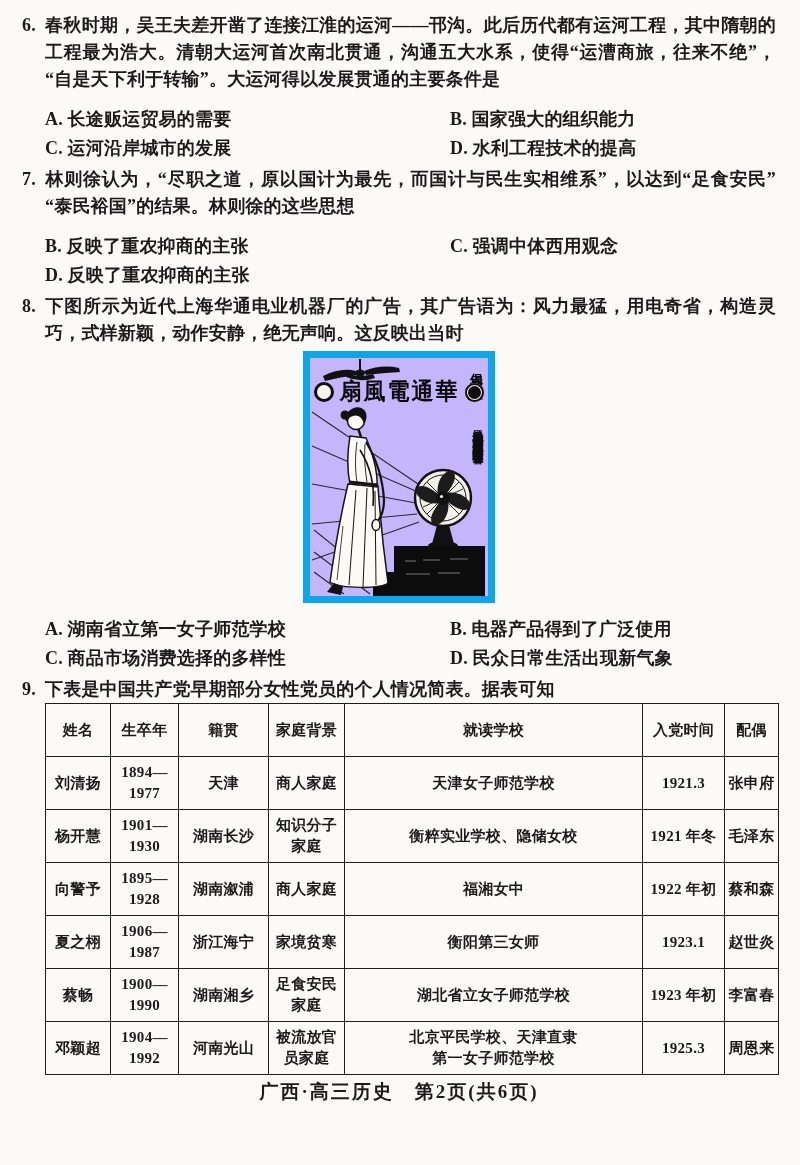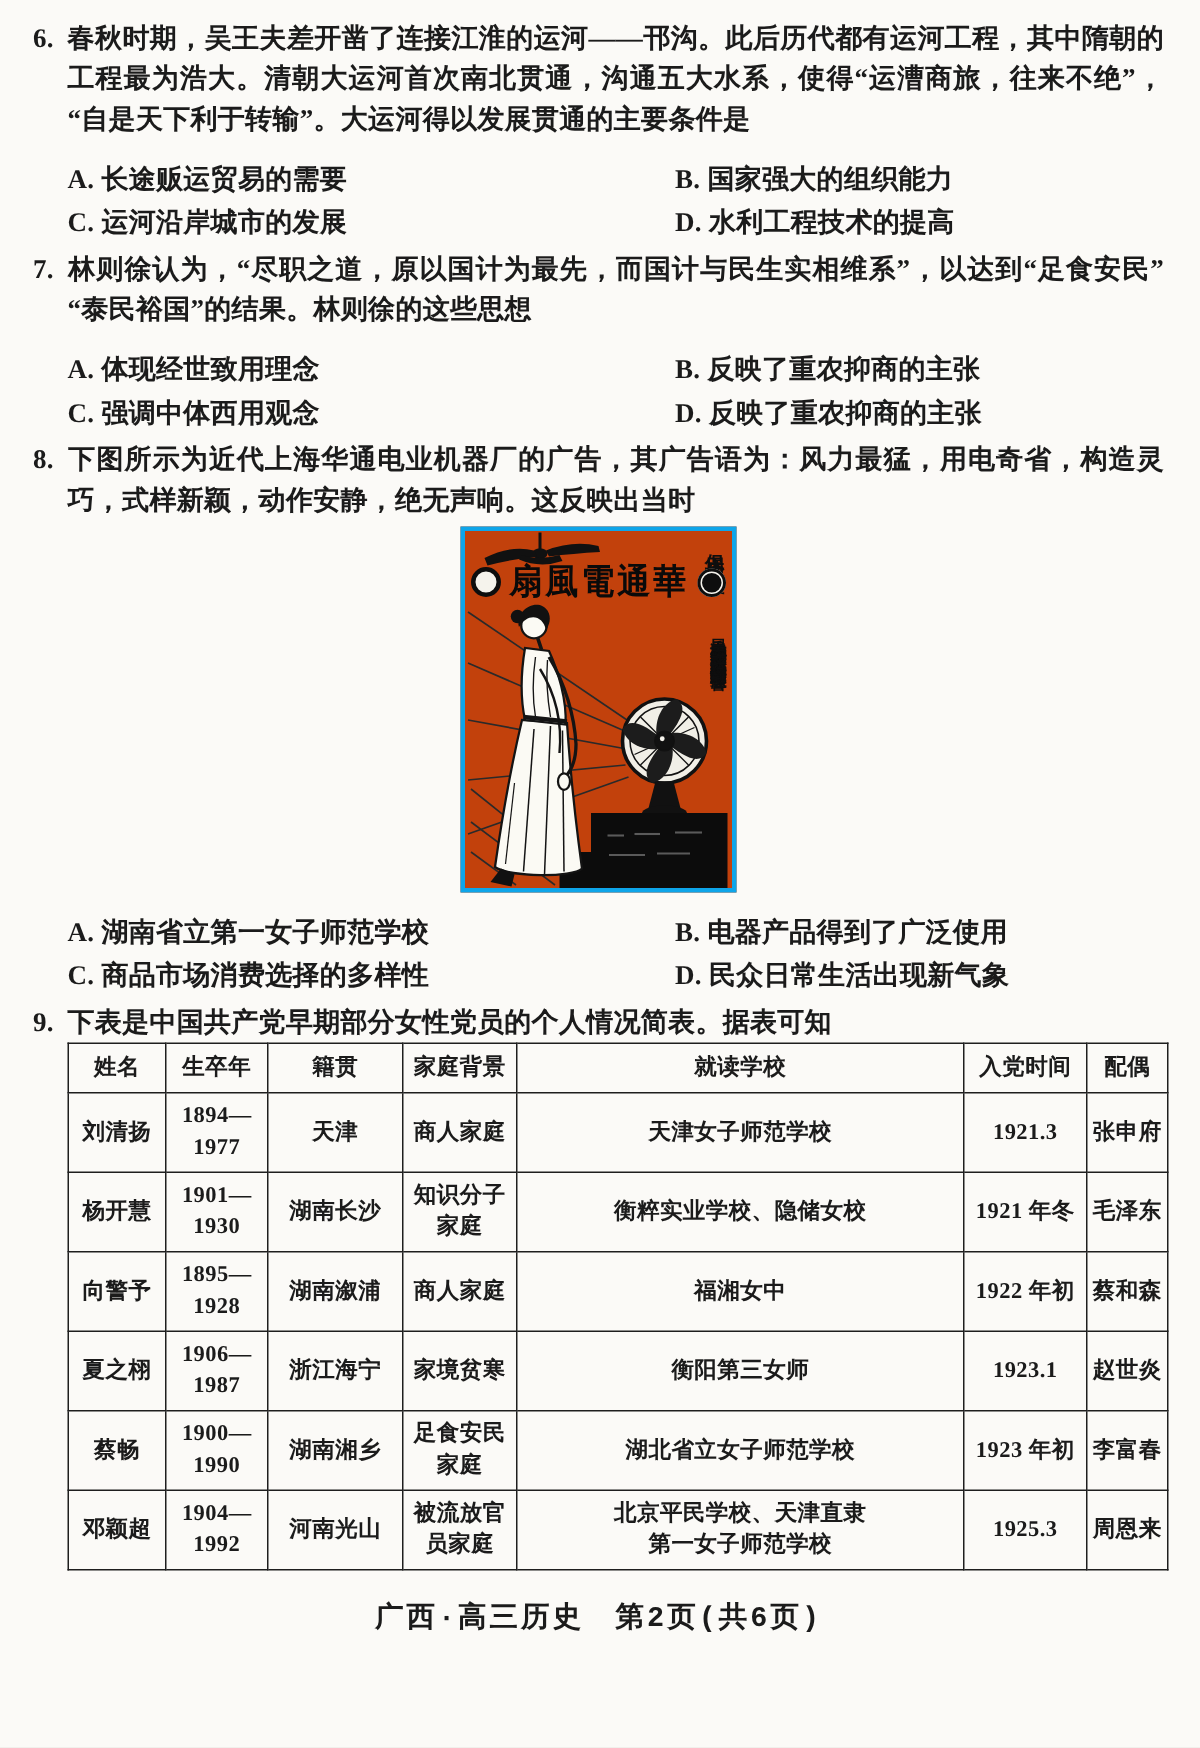--- a/index.html
+++ b/index.html
@@ -23,21 +23,21 @@
   .q-num{display:inline-block;width:23px;margin-left:-23px;font-weight:700;}
   .opts{
     display:grid;grid-template-columns:405px 1fr;
     padding-left:23px;margin:12px 0 2px 0;
     font-size:18px;line-height:29px;font-weight:600;letter-spacing:.2px;
   }
   
   .ad-wrap{display:flex;justify-content:center;margin:4px 0 5px 0;}
   .ad-figure{
     position:relative;width:178px;height:238px;
-    border:3px solid #0ea5e9;background:#c2410c;
+    border:7px solid #0ea5e9;background:#c4b5fd;
   }
   .ad-figure svg{position:absolute;left:0;top:0;}
   .v-rl{
     writing-mode:vertical-rl;text-orientation:upright;
     position:absolute;color:#0e0e0e;
   }
   .ad-warranty{
     right:4px;top:5px;height:36px;
     font-size:13px;line-height:16px;font-weight:800;letter-spacing:2px;
   }
@@ -62,47 +62,46 @@
     border-collapse:collapse;margin-left:23px;width:733px;
     font-size:15px;font-weight:600;table-layout:fixed;
   }
   .tbl th,.tbl td{
     border:1.4px solid #1e1e1e;
     text-align:center;vertical-align:middle;
     padding:3px 2px;line-height:21px;
     white-space:pre-line;letter-spacing:.3px;
     overflow:hidden;
   }
-  .tbl th{height:24px;font-weight:700;padding:4px 2px;}
+  .tbl th{height:24px;font-weight:700;padding:14px 2px;}
   .tbl td{height:46px;}
   
   .footer{
-    text-align:center;margin-top:18px;
-    font-size:19px;font-weight:700;letter-spacing:2px;font-family:Liberation Mono, monospace;
+    text-align:center;margin-top:4px;
+    font-size:19px;font-weight:700;letter-spacing:2px;
   }
 </style>
 </head>
 <body>
 
 <div class="page">
 
   <section class="question">
     <div class="q-body"><span class="q-num">6.</span><span>春秋时期，吴王夫差开凿了连接江淮的运河——邗沟。此后历代都有运河工程，其中隋朝的工程最为浩大。清朝大运河首次南北贯通，沟通五大水系，使得“运漕商旅，往来不绝”，“自是天下利于转输”。大运河得以发展贯通的主要条件是</span></div>
     <div class="opts">
       <div>A. 长途贩运贸易的需要</div>
       <div>B. 国家强大的组织能力</div>
       <div>C. 运河沿岸城市的发展</div>
       <div>D. 水利工程技术的提高</div>
     </div>
   </section>
 
   <section class="question">
     <div class="q-body"><span class="q-num">7.</span><span>林则徐认为，“尽职之道，原以国计为最先，而国计与民生实相维系”，以达到“足食安民”“泰民裕国”的结果。林则徐的这些思想</span></div>
     <div class="opts">
-      <div>A. 体现经世致用理念</div>
       <div>B. 反映了重农抑商的主张</div>
       <div>C. 强调中体西用观念</div>
       <div>D. 反映了重农抑商的主张</div>
     </div>
   </section>
 
   <section class="question">
     <div class="q-body"><span class="q-num">8.</span><span>下图所示为近代上海华通电业机器厂的广告，其广告语为：风力最猛，用电奇省，构造灵巧，式样新颖，动作安静，绝无声响。这反映出当时</span></div>
 
     <div class="ad-wrap">

